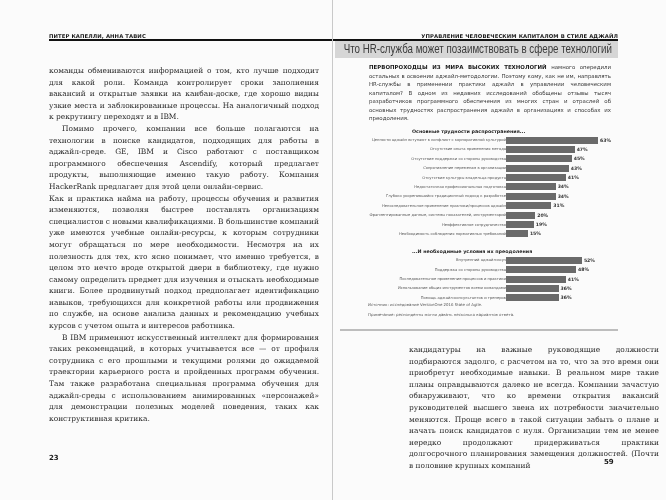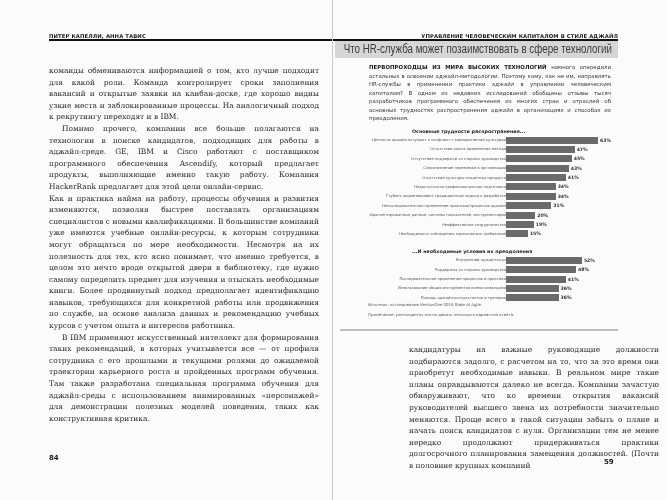--- a/index.html
+++ b/index.html
@@ -79,21 +79,21 @@
   <div class="running-head" style="left:49px; top:33px;">ПИТЕР КАПЕЛЛИ, АННА ТАВИС</div>
   <div class="rule" style="left:49px; top:39px; width:284px;"></div>
 
   <div class="body-text" style="left:49px; top:65px; width:270px;">
     <p>команды обмениваются информацией о том, кто лучше подходит для какой роли. Команда контролирует сроки заполнения вакансий и открытые заявки на канбан-доске, где хорошо видны узкие места и заблокированные процессы. На аналогичный подход к рекрутингу переходят и в IBM.</p>
     <p class="indent">Помимо прочего, компании все больше полагаются на технологии в поиске кандидатов, подходящих для работы в аджайл-среде. GE, IBM и Cisco работают с поставщиком программного обеспечения Ascendify, который предлагает продукты, выполняющие именно такую работу. Компания HackerRank предлагает для этой цели онлайн-сервис.</p>
     <p>Как и практика найма на работу, процессы обучения и развития изменяются, позволяя быстрее поставлять организациям специалистов с новыми квалификациями. В большинстве компаний уже имеются учебные онлайн-ресурсы, к которым сотрудники могут обращаться по мере необходимости. Несмотря на их полезность для тех, кто ясно понимает, что именно требуется, в целом это нечто вроде открытой двери в библиотеку, где нужно самому определить предмет для изучения и отыскать необходимые книги. Более продвинутый подход предполагает идентификацию навыков, требующихся для конкретной работы или продвижения по службе, на основе анализа данных и рекомендацию учебных курсов с учетом опыта и интересов работника.</p>
     <p class="indent">В IBM применяют искусственный интеллект для формирования таких рекомендаций, в которых учитывается все — от профиля сотрудника с его прошлыми и текущими ролями до ожидаемой траектории карьерного роста и пройденных программ обучения. Там также разработана специальная программа обучения для аджайл-среды с использованием анимированных «персонажей» для демонстрации полезных моделей поведения, таких как конструктивная критика.</p>
   </div>
 
-  <div class="folio" style="left:49px; top:454px;">84</div>
+  <div class="folio" style="left:49px; top:454px;">23</div>
 </div>
 
 <div class="gutter"></div>
 
 <div class="page page-right">
 </div>
 
 <div class="running-head" style="right:48px; top:33px;">УПРАВЛЕНИЕ ЧЕЛОВЕЧЕСКИМ КАПИТАЛОМ В СТИЛЕ АДЖАЙЛ</div>
 <div class="rule" style="left:333px; top:39px; width:285px;"></div>
 

